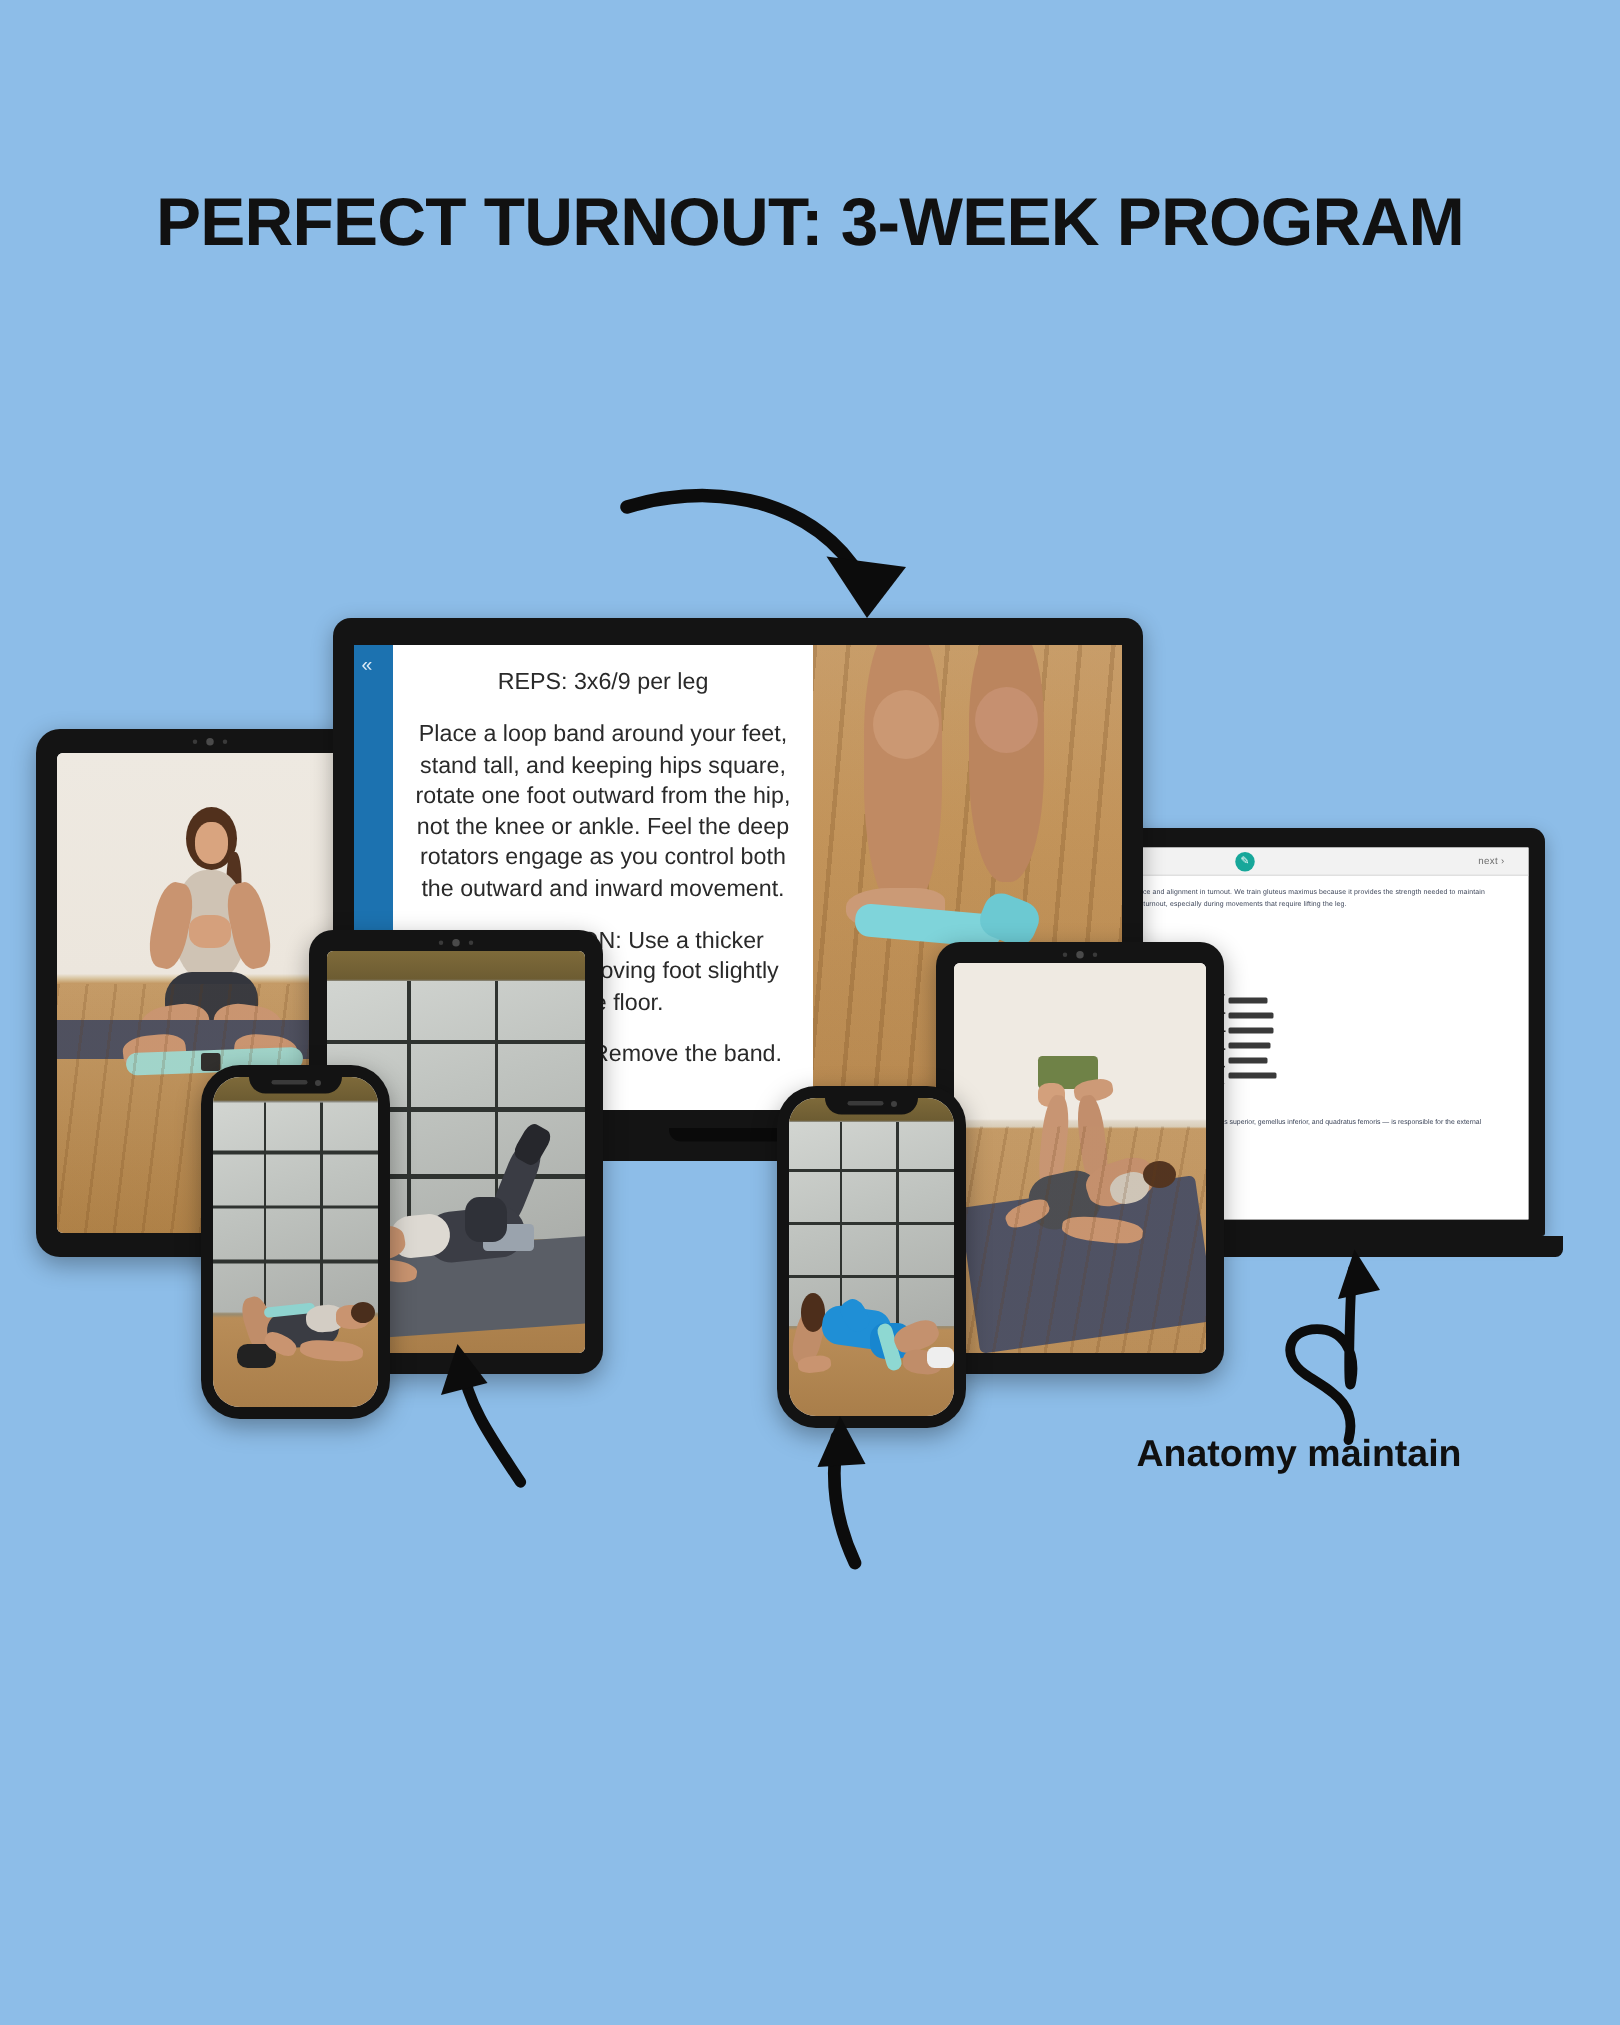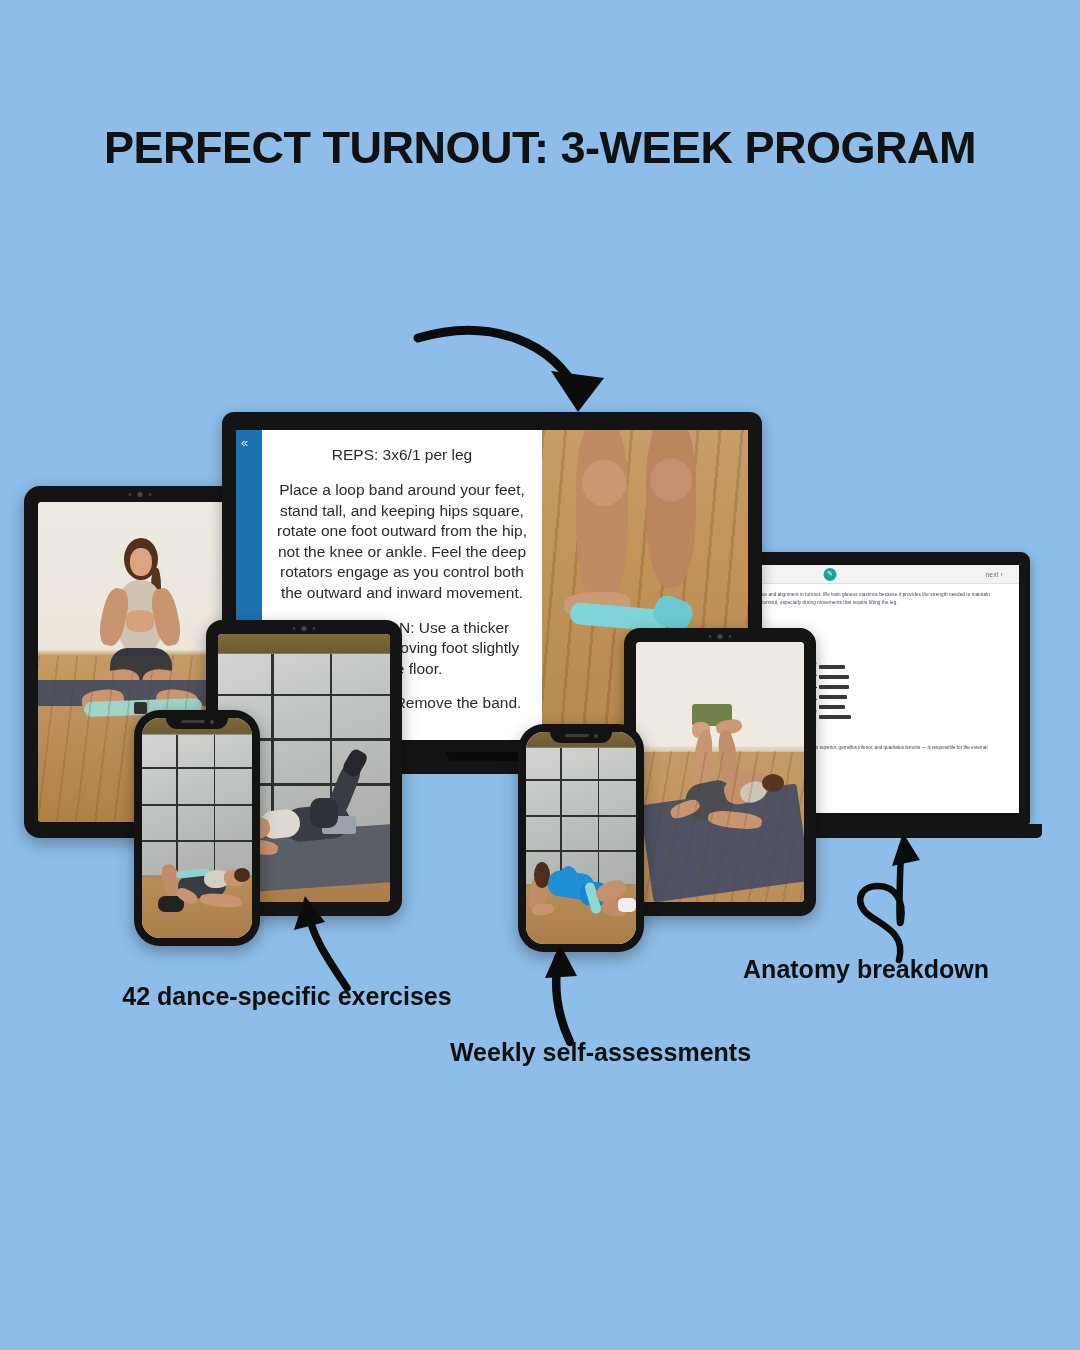--- a/index.html
+++ b/index.html
@@ -272,21 +272,21 @@
 
   <div class="device" id="laptop-main">
     <div class="lid"></div>
     <div class="screen">
 
       <div class="rail">
         <span class="chev">«</span>
       </div>
 
       <div class="course-text">
-        <div class="reps">REPS: 3x6/1 per leg</div>
+        <div class="reps">REPS: 3x6/9 per leg</div>
         <div class="cue">Place a loop band around your feet, stand tall, and keeping hips square, rotate one foot outward from the hip, not the knee or ankle. Feel the deep rotators engage as you control both the outward and inward movement.</div>
         <div class="cue">PROGRESSION: Use a thicker band or lift the moving foot slightly off the floor.</div>
         <div class="cue">REGRESSION: Remove the band.</div>
       </div>
 
       <div class="vid-col">
         <div class="ph" style="background:linear-gradient(#c79c68 0%,#c19258 40%,#b6874e 100%);">
           <div class="ph" style="background:repeating-linear-gradient(95deg, rgba(110,70,30,0.22) 0 3px, rgba(215,175,125,0.05) 3px 22px);"></div>
 
           <div class="limb" style="left:34px; top:-12px; width:52px; height:190px; background:#c08a63; border-radius:38% 38% 45% 45%;"></div>
@@ -438,23 +438,21 @@
         <div class="torso-dark" style="left:54px; top:150px; width:28px; height:24px; background:#1886cf; border-radius:10px;"></div>
         <div class="band" style="left:62px; top:150px; width:10px; height:32px; background:#8ed8d2; transform:rotate(-16deg);"></div>
         <div class="limb" style="left:70px; top:150px; width:30px; height:18px; background:#c4916e; transform:rotate(-22deg);"></div>
         <div class="limb" style="left:76px; top:168px; width:26px; height:16px; background:#c08d69; transform:rotate(6deg);"></div>
         <div class="limb" style="left:92px; top:166px; width:18px; height:14px; background:#eeeeee; border-radius:5px;"></div>
         <div class="limb" style="left:6px; top:172px; width:22px; height:11px; transform:rotate(-6deg);"></div>
       </div>
     </div>
   </div>
 
-  <div class="callout" id="callout-42">42 dance-specific exercises</div>
-  <div class="callout" id="callout-weekly">Weekly self-assessments</div>
-  <div class="callout" id="callout-anatomy">Anatomy breakdown</div>
+  <div class="callout" id="callout-anatomy">Anatomy maintain</div>
 
   <svg id="arrows-front" viewBox="0 0 1080 1350">
 
     <g>
       <path d="M418,338 C492,316 556,344 578,394" fill="none" stroke="#0c0c0c" stroke-width="9" stroke-linecap="round"></path>
       <path d="M578,412 L551,371 L604,378 Z" fill="#0c0c0c"></path>
     </g>
 
     <g>
       <path d="M347,988 C330,962 312,938 308,910" fill="none" stroke="#0c0c0c" stroke-width="7.5" stroke-linecap="round"></path>

